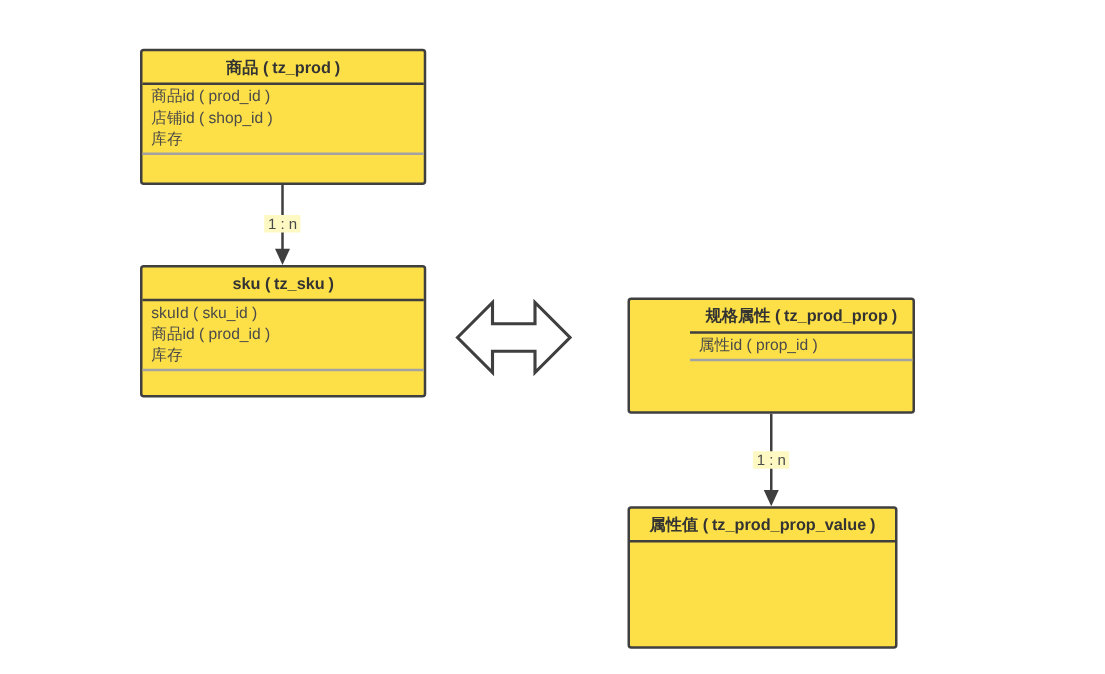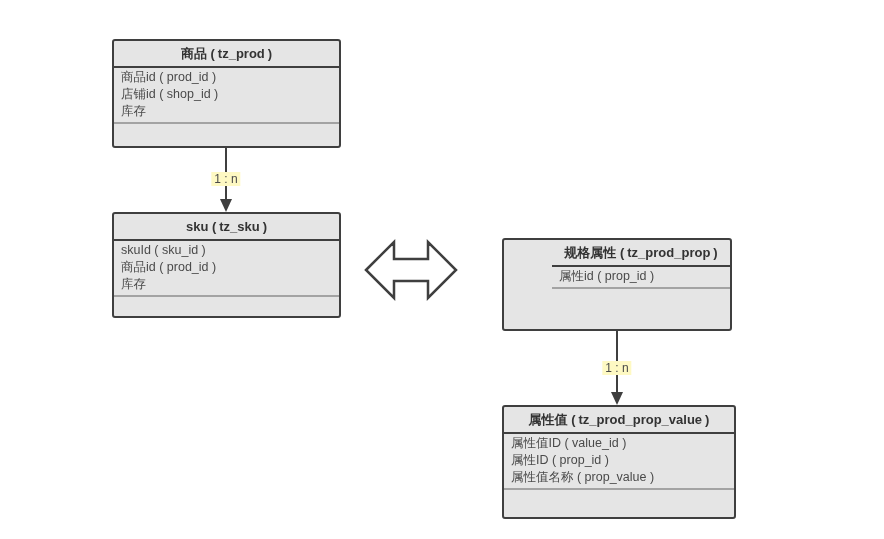--- a/index.html
+++ b/index.html
@@ -6,21 +6,21 @@
   .canvas{
     position:relative;
     width:884px;height:539px;
     background:#ffffff;
     font-family:"Liberation Sans","DejaVu Sans",sans-serif;
     overflow:hidden;
   }
   .entity{
     position:absolute;
     display:flex;flex-direction:column;
-    background:#e5e5e5;
+    background:#fde047;
     border:2px solid #3f3f3f;
     border-radius:3px;
     box-sizing:border-box;
     color:#4a4a4a;
   }
   .etitle{
     text-align:center;
     font-weight:bold;
     color:#333333;
     font-size:13px;
@@ -106,25 +106,20 @@
     <div class="efields">
       <div class="frow">属性id ( prop_id )</div>
     </div>
     <div class="eempty"></div>
   </div>
 
   <div class="vline" style="left:616px;top:331px;height:66px;"></div>
   <div class="arrowhead" style="left:611px;top:392px;"></div>
   <div class="conn-label" style="left:617px;top:361px;">1 : n</div>
 
-  <div class="entity" style="left:502px;top:405px;width:234px;height:114px;">
+  <div class="entity" style="left:502px;top:405px;width:216px;height:114px;">
     <div class="etitle">
       <span>属性值 (</span><span class="tname">tz_prod_prop_value</span><span>)</span>
-    </div>
-    <div class="efields">
-      <div class="frow">属性值ID ( value_id )</div>
-      <div class="frow">属性ID ( prop_id )</div>
-      <div class="frow">属性值名称 ( prop_value )</div>
     </div>
     <div class="eempty"></div>
   </div>
 
 </div>
 
 </body></html>

